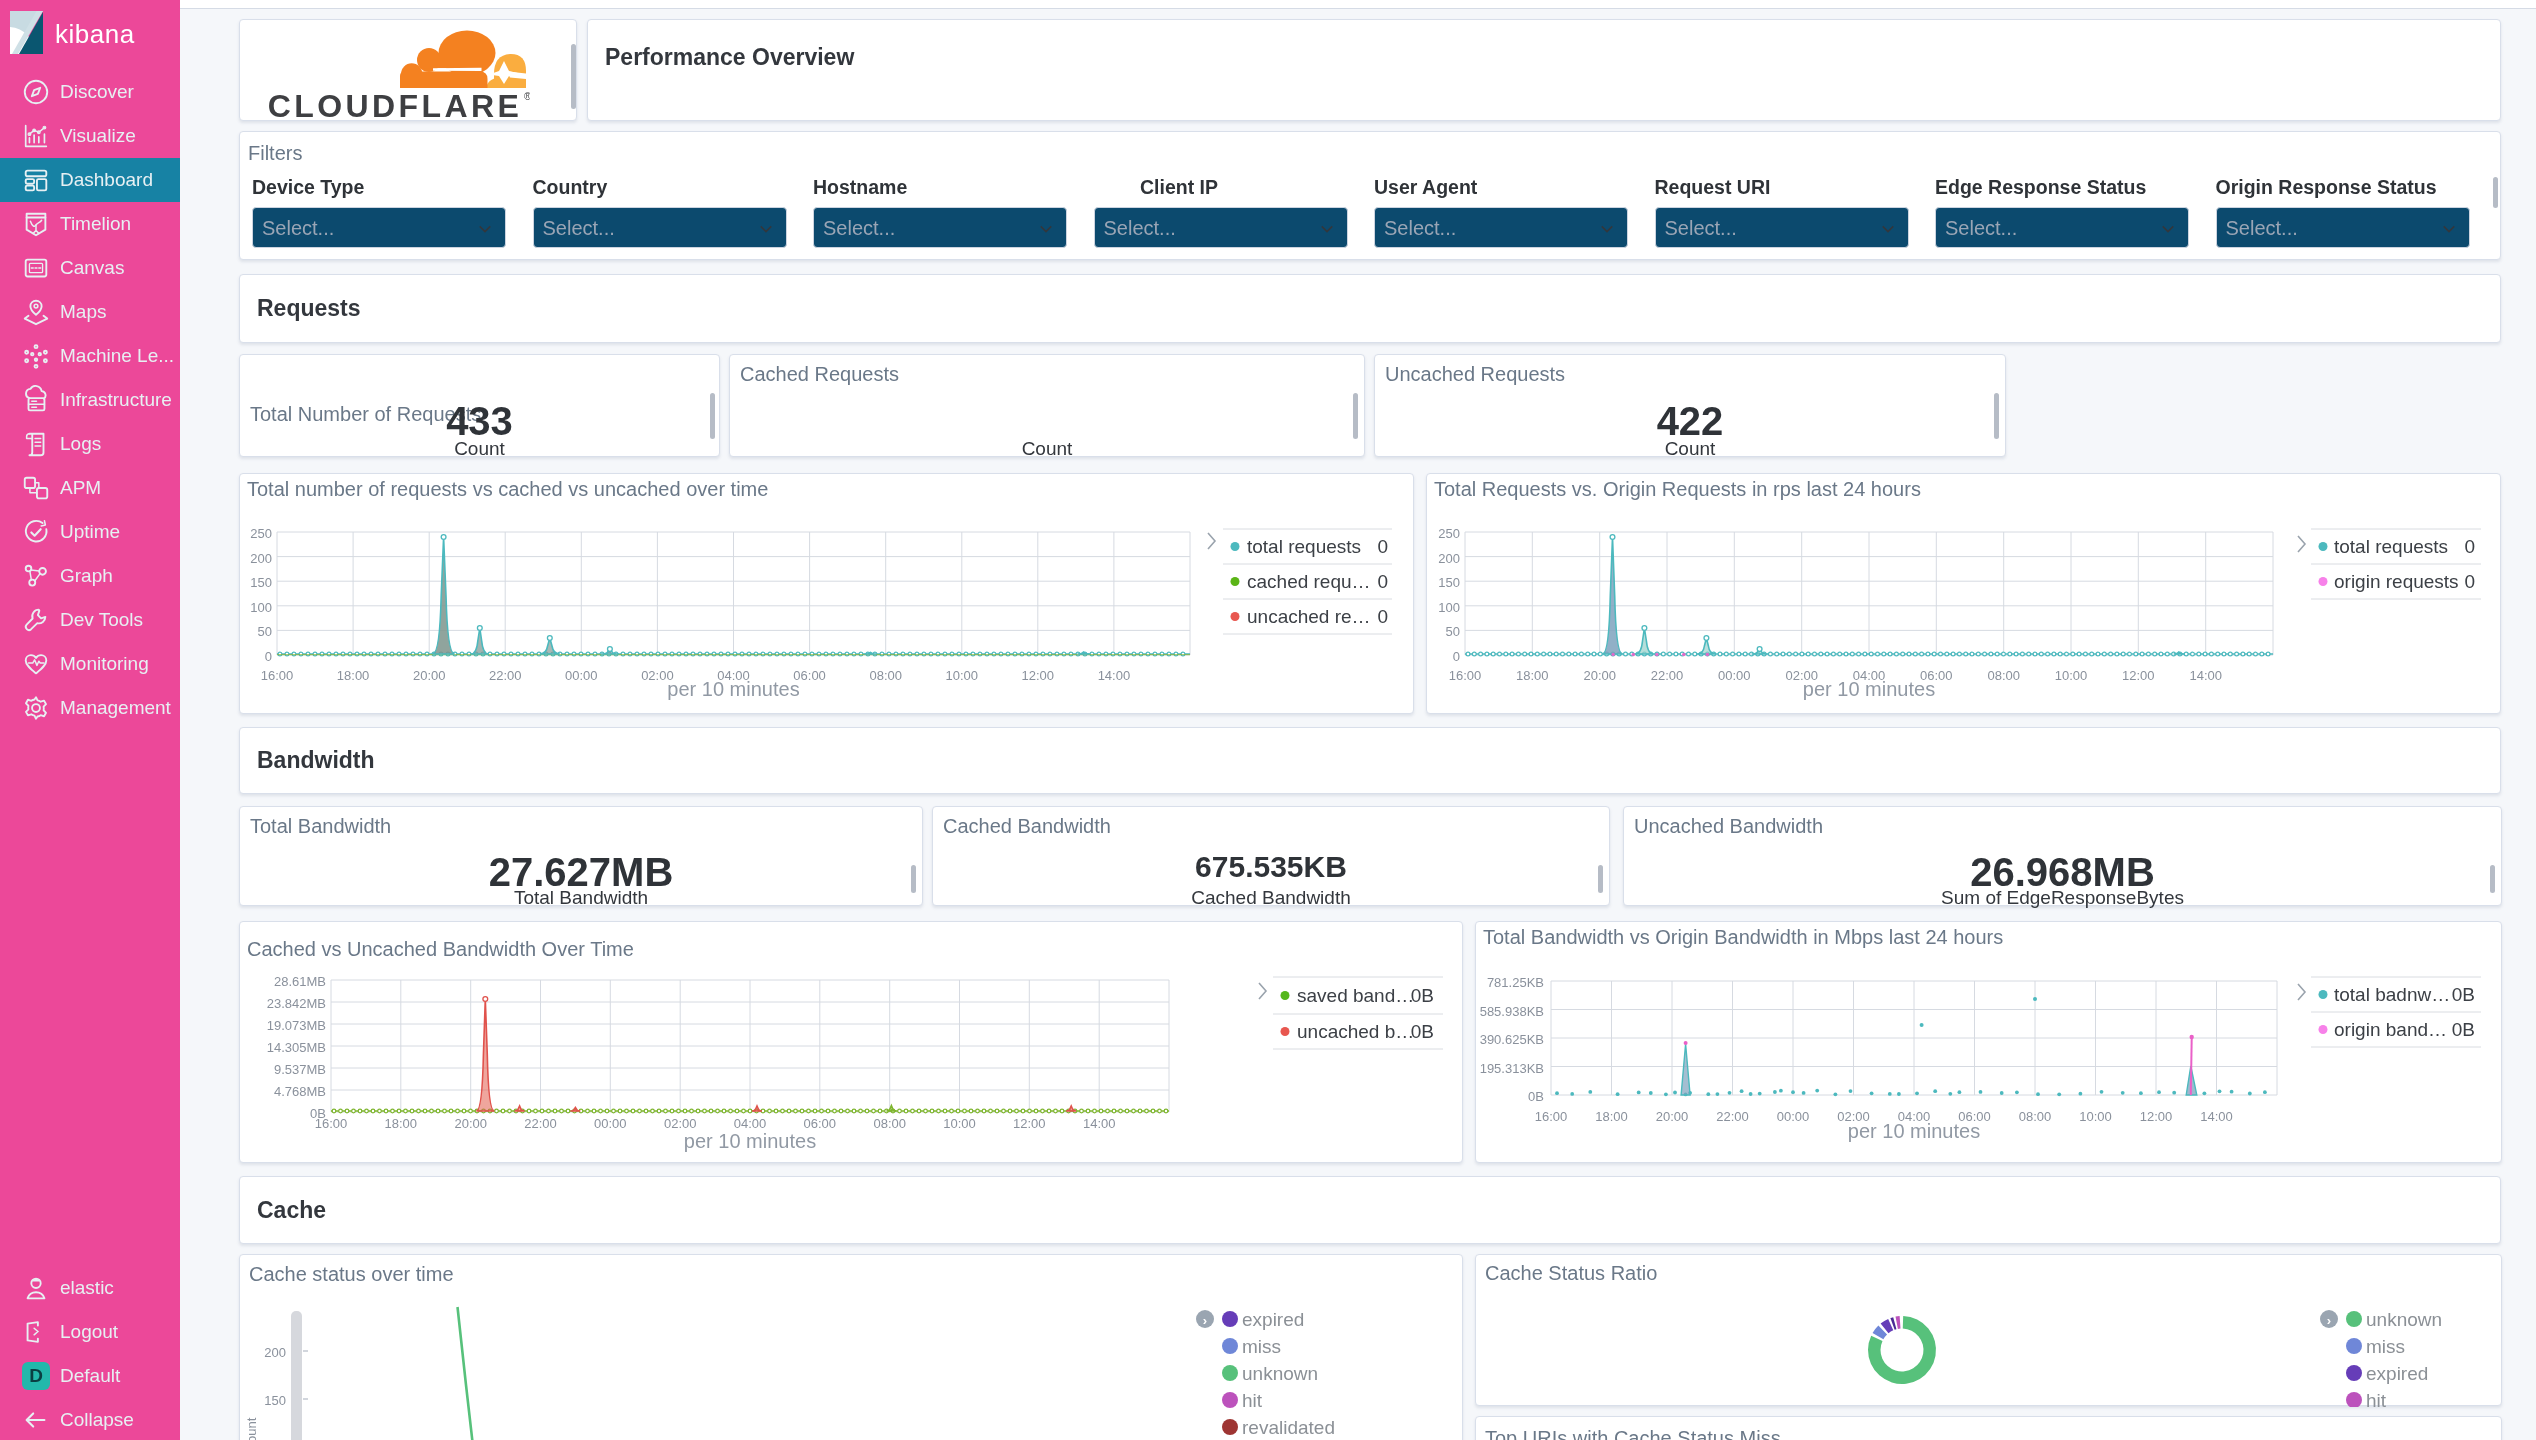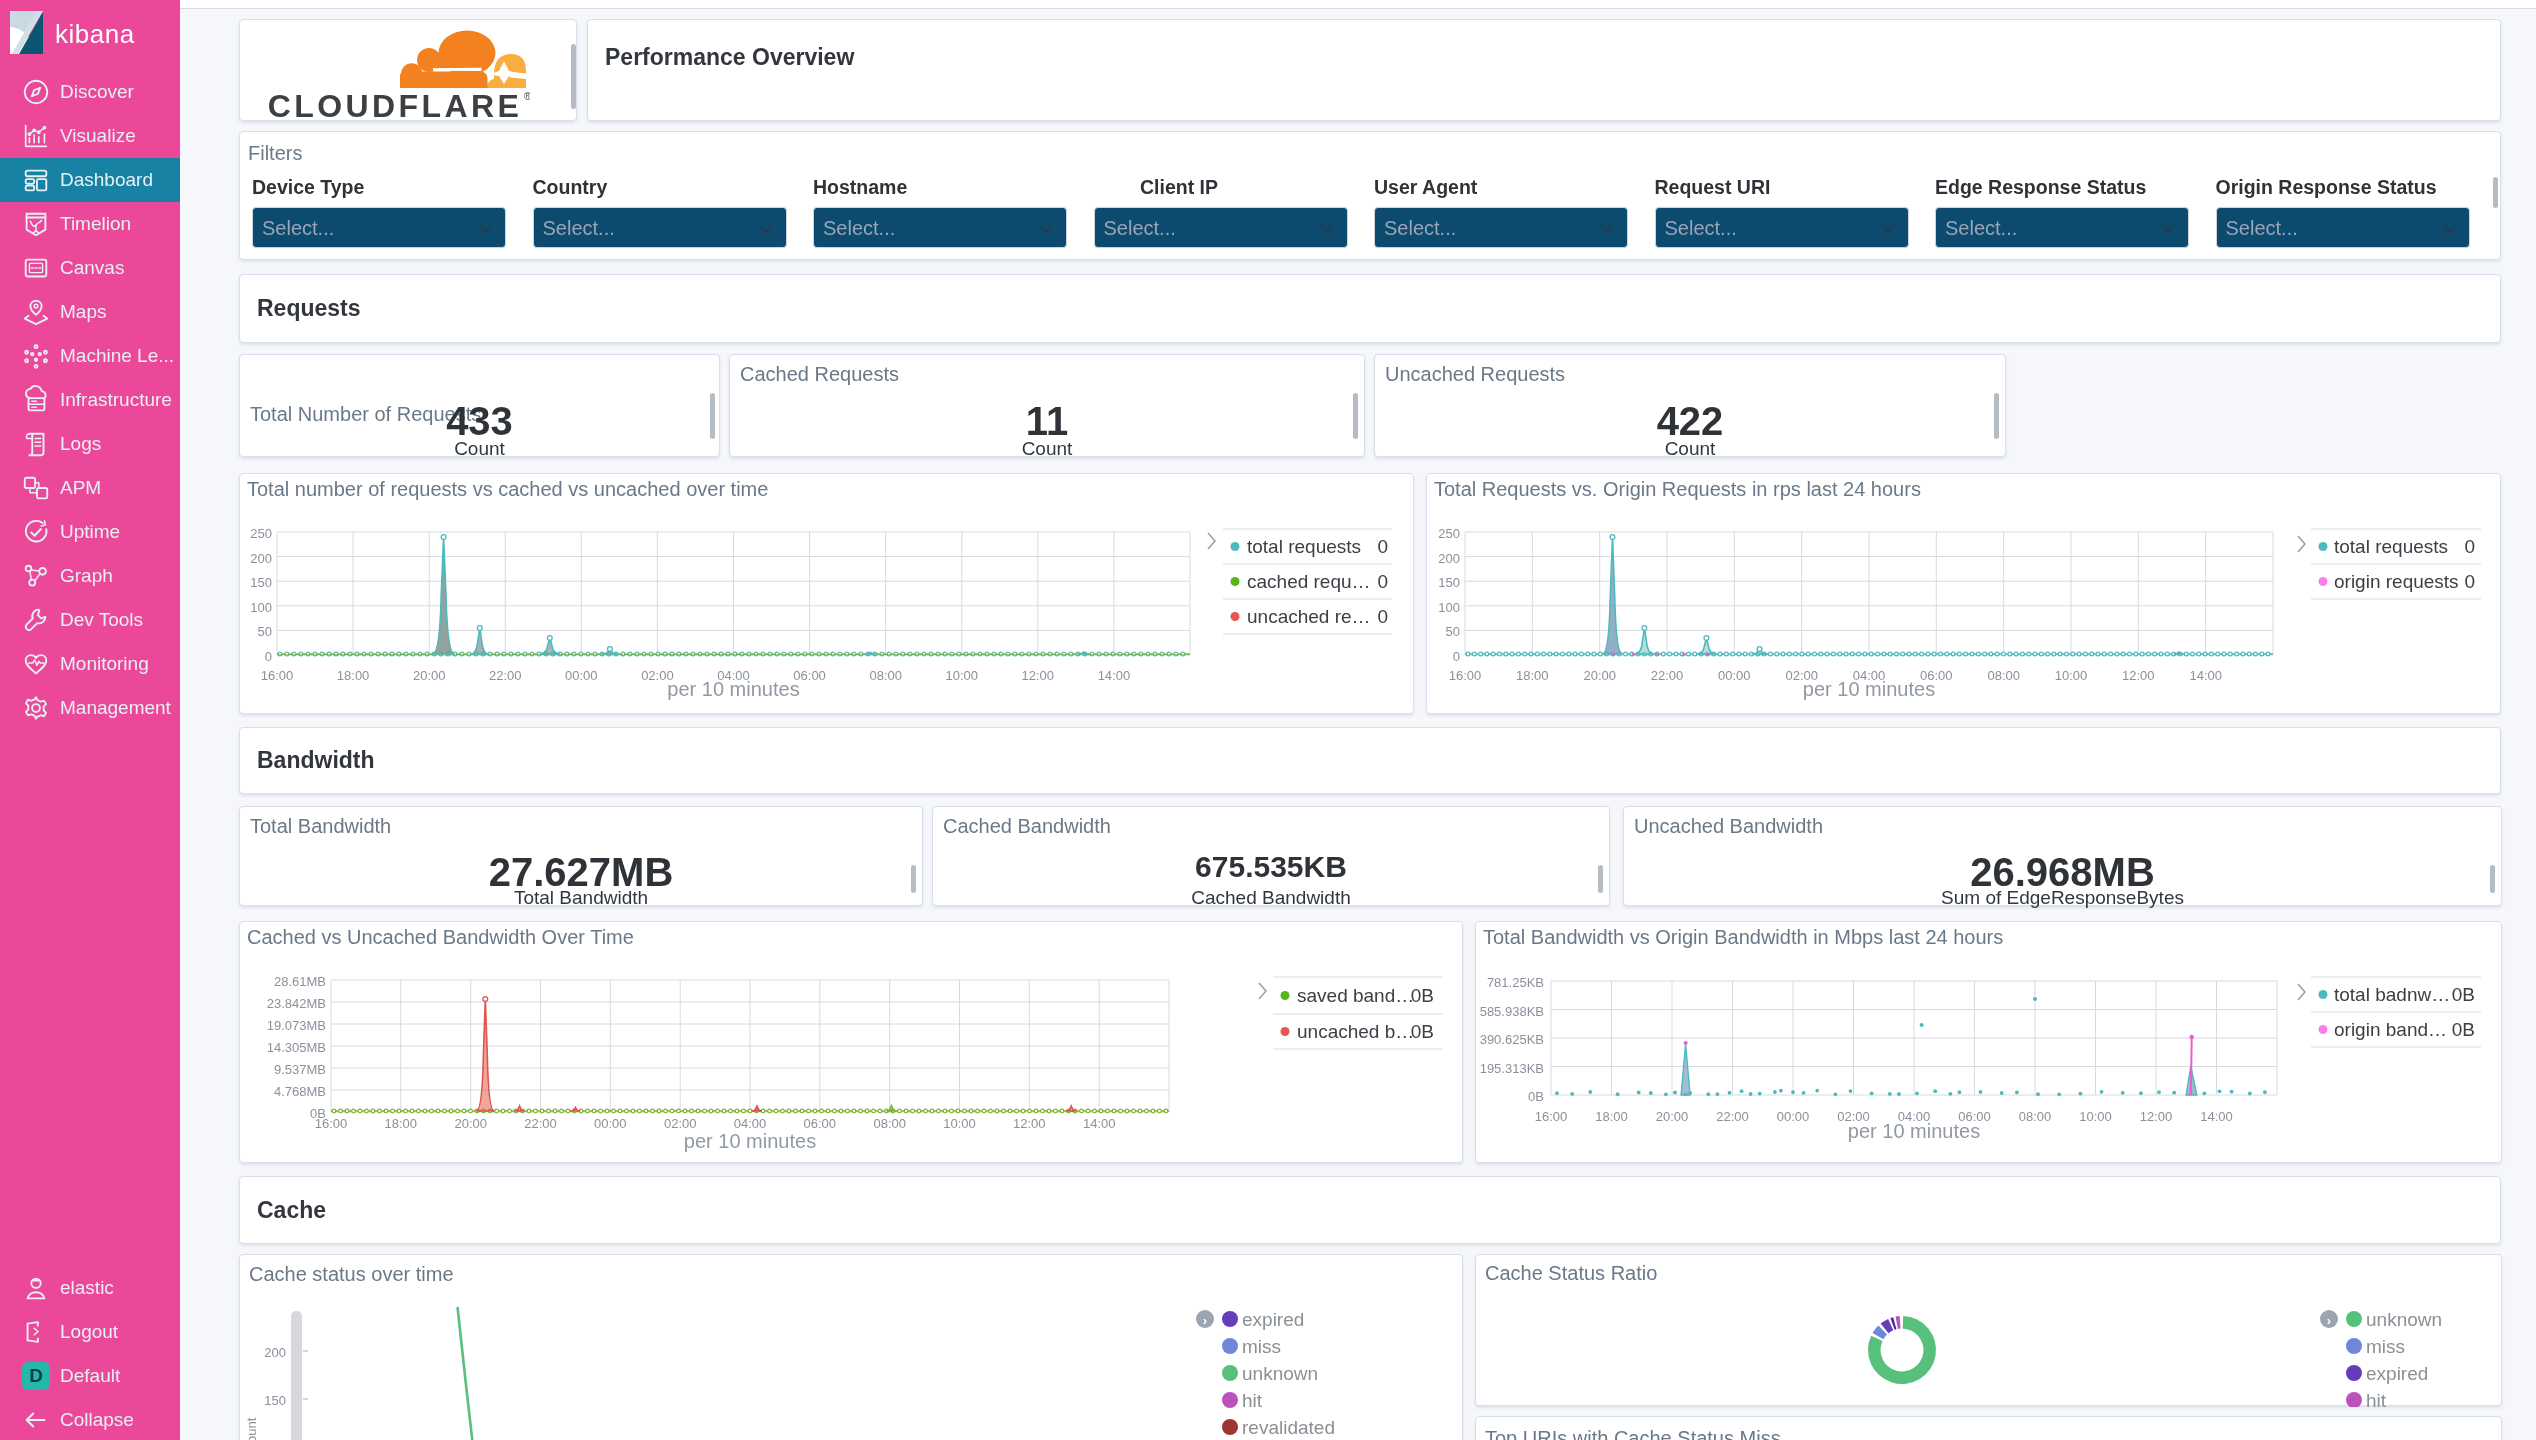--- a/index.html
+++ b/index.html
@@ -285,21 +285,20 @@
     <div class="htitle" style="left:17px;top:20px;">Requests</div>
   </div>
 <div class="panel" style="left:239px;top:354px;width:481px;height:103px;">
     <div class="ptitle" style="left:10px;top:8px;margin-top:40px;">Total Number of Requests</div>
     <div class="mnum" style="top:44.0px;font-size:40px;">433</div>
     <div class="mlab" style="top:83px;">Count</div>
     <div class="thumb" style="left:470px;top:38px;width:5px;height:46px;"></div>
   </div>
 <div class="panel" style="left:729px;top:354px;width:636px;height:103px;">
     <div class="ptitle" style="left:10px;top:8px;">Cached Requests</div>
-    <div class="mnum" style="top:44.0px;font-size:40px;">11</div>
     <div class="mlab" style="top:83px;">Count</div>
     <div class="thumb" style="left:623px;top:38px;width:5px;height:46px;"></div>
   </div>
 <div class="panel" style="left:1374px;top:354px;width:632px;height:103px;">
     <div class="ptitle" style="left:10px;top:8px;">Uncached Requests</div>
     <div class="mnum" style="top:44.0px;font-size:40px;">422</div>
     <div class="mlab" style="top:83px;">Count</div>
     <div class="thumb" style="left:619px;top:38px;width:5px;height:46px;"></div>
   </div>
 <div class="panel" style="left:239px;top:473px;width:1175px;height:241px;">
@@ -712,21 +711,21 @@
     <div class="mlab" style="top:80px;">Cached Bandwidth</div>
     <div class="thumb" style="left:665px;top:58px;width:5px;height:28px;"></div>
   </div>
 <div class="panel" style="left:1623px;top:806px;width:879px;height:100px;">
     <div class="ptitle" style="left:10px;top:8px;">Uncached Bandwidth</div>
     <div class="mnum" style="top:42.5px;font-size:40px;">26.968MB</div>
     <div class="mlab" style="top:80px;">Sum of EdgeResponseBytes</div>
     <div class="thumb" style="left:866px;top:58px;width:5px;height:28px;"></div>
   </div>
 <div class="panel" style="left:239px;top:921px;width:1224px;height:242px;">
-    <div class="ptitle" style="left:7px;top:4px;">Cached vs Uncached Bandwidth Over Time</div>
+    <div class="ptitle" style="left:7px;top:16px;">Cached vs Uncached Bandwidth Over Time</div>
     <svg class="chart" width="1224" height="242" viewBox="0 0 1224 242">
       <line x1="91" y1="58.0" x2="929" y2="58.0" class="grid"></line>
       <line x1="91" y1="80.0" x2="929" y2="80.0" class="grid"></line>
       <line x1="91" y1="102.0" x2="929" y2="102.0" class="grid"></line>
       <line x1="91" y1="124.0" x2="929" y2="124.0" class="grid"></line>
       <line x1="91" y1="146.0" x2="929" y2="146.0" class="grid"></line>
       <line x1="91" y1="168.0" x2="929" y2="168.0" class="grid"></line>
       <line x1="91" y1="190.0" x2="929" y2="190.0" class="grid"></line>
       <line x1="91.0" y1="58" x2="91.0" y2="190" class="grid"></line>
       <line x1="160.8" y1="58" x2="160.8" y2="190" class="grid"></line>

